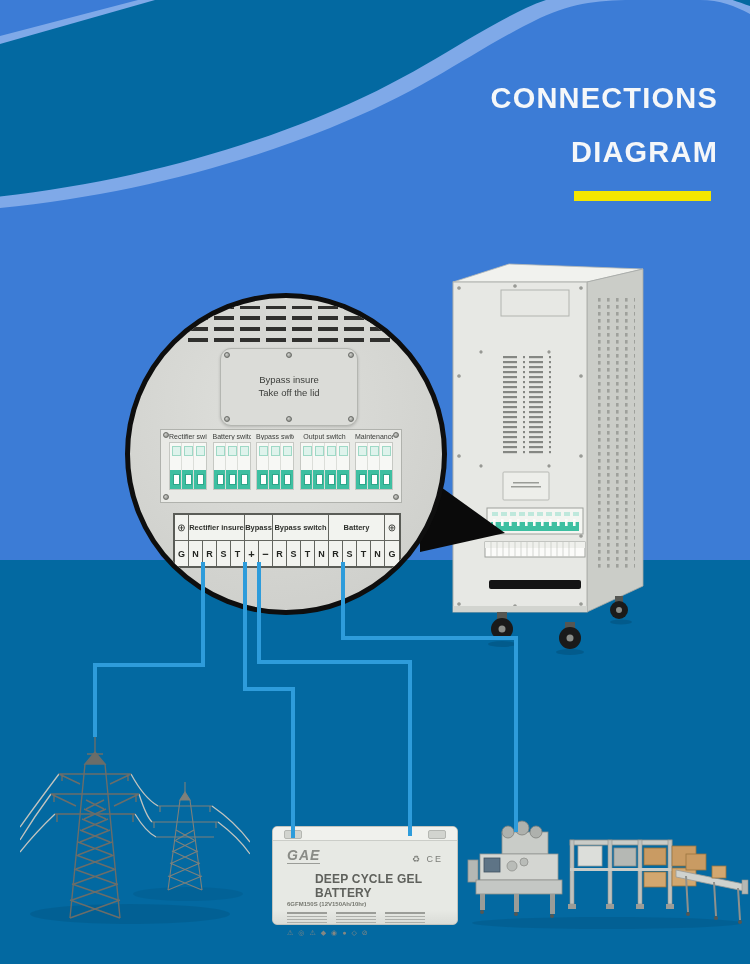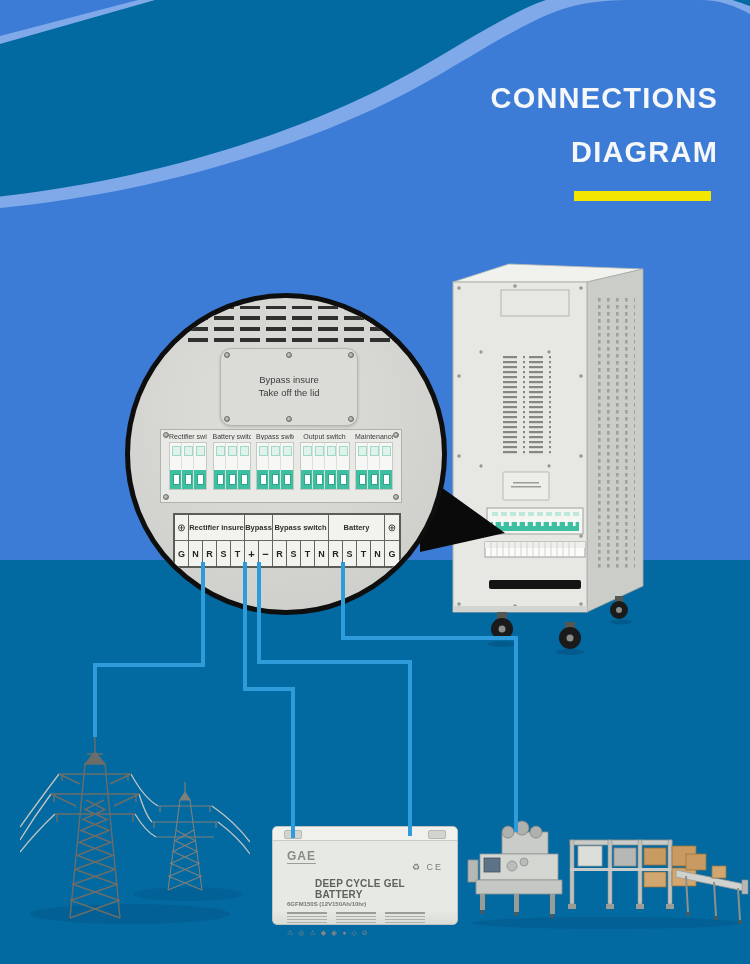--- a/index.html
+++ b/index.html
@@ -52,24 +52,24 @@
   .tc.last{border-right:none;}
 
   
   .battery{position:absolute;left:272px;top:826px;width:186px;height:99px;border-radius:5px;
     background:linear-gradient(180deg,#F1F2EE 0 14%, #E7E9E4 14% 86%, #DADCD7);
     border:1px solid #C2C4BF;box-sizing:border-box;z-index:6;}
   .bat-lid{position:absolute;top:0;left:0;right:0;height:13px;border-bottom:1px solid #CBCDC8;border-radius:5px 5px 0 0;background:#F0F1ED;}
   .bat-term{position:absolute;top:3px;width:18px;height:9px;background:#D2D4CF;border:1px solid #B5B7B2;border-radius:2px;box-sizing:border-box;}
   .bat-term.left{left:11px;} .bat-term.right{right:11px;}
   .bat-label{position:absolute;left:14px;top:19px;right:14px;bottom:10px;}
-  .bat-logo{font-weight:bold;font-size:12px;color:#898B86;letter-spacing:1px;display:inline-block;border-bottom:1.5px solid #9B9D98;text-align:right;}
-  .bat-title{font-size:10px;font-weight:bold;color:#5F615C;margin-top:14px;letter-spacing:.2px;padding-left:28px;}
+  .bat-logo{font-style:italic;font-weight:bold;font-size:14px;color:#898B86;letter-spacing:1px;display:inline-block;border-bottom:1.5px solid #9B9D98;text-align:right;}
+  .bat-title{font-size:12px;font-weight:bold;color:#5F615C;margin-top:8px;letter-spacing:.2px;padding-left:28px;}
   .bat-model{font-size:6px;font-weight:bold;color:#75776F;margin-top:1px;}
-  .bat-cert{position:absolute;right:0;top:8px;font-size:9px;color:#7B7D78;letter-spacing:2px;margin-top:8px;}
+  .bat-cert{position:absolute;right:0;top:8px;font-size:9px;color:#7B7D78;letter-spacing:2px;}
   .bat-blocks{display:flex;gap:9px;margin-top:5px;}
   .bat-block{width:40px;height:11px;border-top:2px solid #9B9D98;
     background:repeating-linear-gradient(0deg, transparent 0 2px, #ADAFAA 2px 3px);}
   .bat-icons{margin-top:4px;font-size:7px;color:#85878;color:#858782;letter-spacing:5px;white-space:nowrap;}
 
   
   #cabinet-svg{position:absolute;left:445px;top:256px;z-index:4;}
   #wedge-svg{position:absolute;left:0;top:0;z-index:5;pointer-events:none;}
   #towers-svg{position:absolute;left:20px;top:722px;z-index:6;}
   #machine-svg{position:absolute;left:462px;top:810px;z-index:6;}

